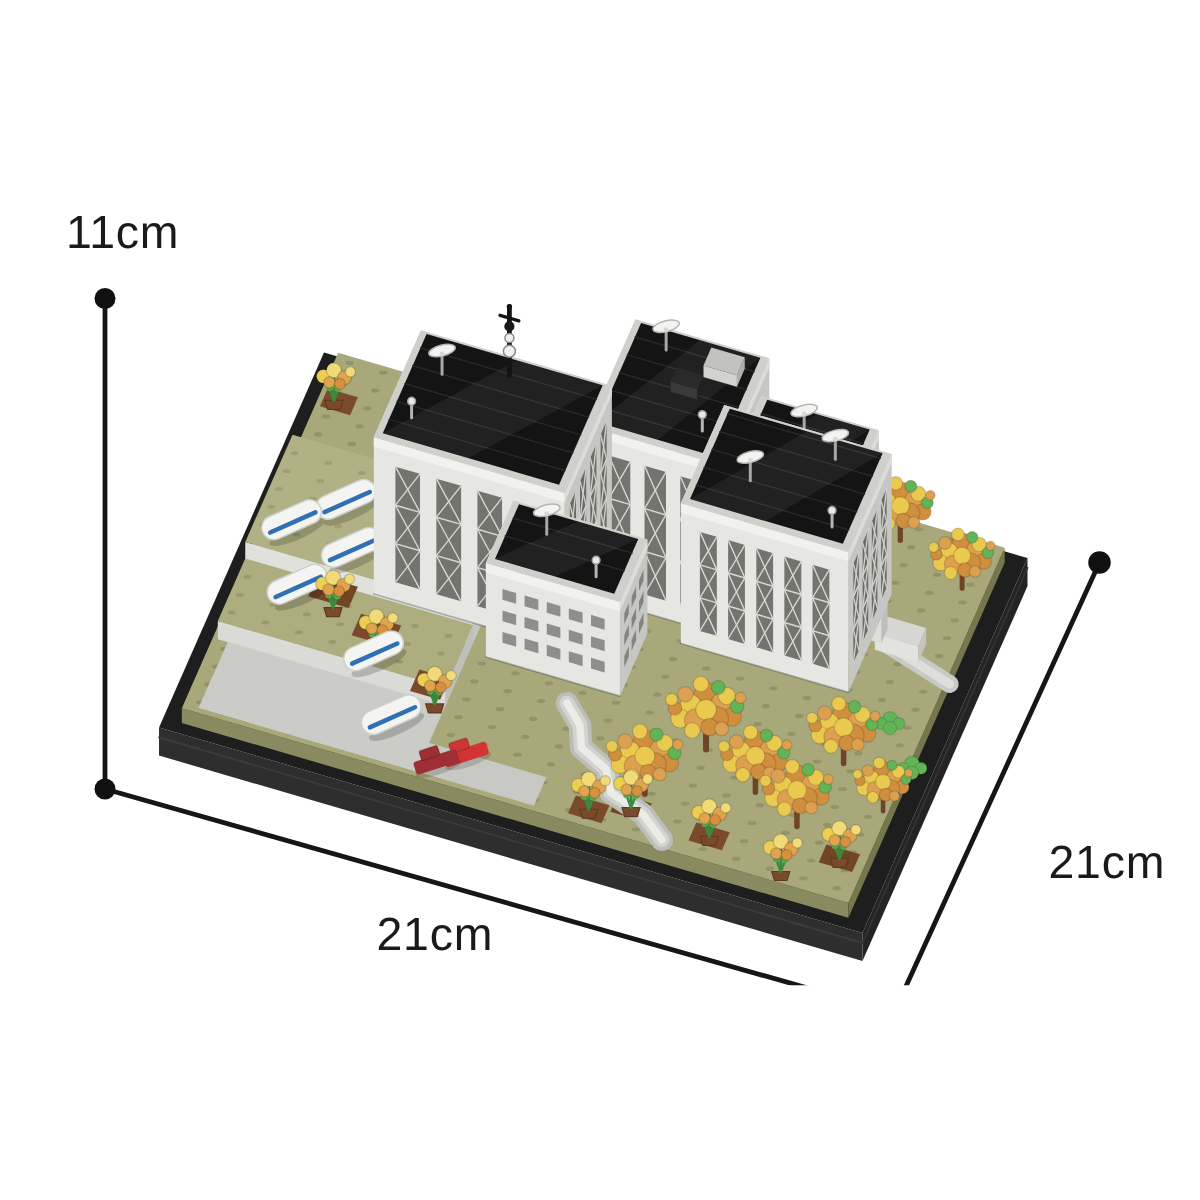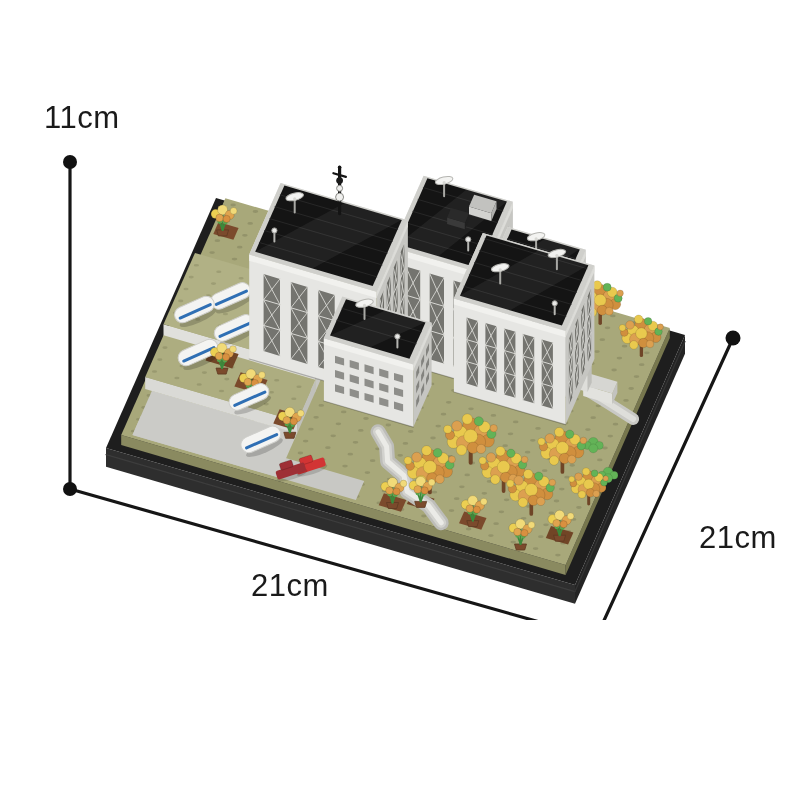--- a/index.html
+++ b/index.html
@@ -1,17 +1,17 @@
 <!DOCTYPE html>
 <html style="--page-bg: #ffffff; --annot-line: #161616; --annot-dot: #111111; --annot-text: #1a1a1a;"><head>
 <meta charset="utf-8">
 <style>
   html,body{margin:0;padding:0;background:#ffffff;}
   .frame{position:relative;width:800px;height:620px;background:var(--page-bg,#fff);overflow:hidden;
-         font-family:"Liberation Sans",sans-serif;}
+         font-family:"Liberation Sans",sans-serif;margin-top:37px;}
   svg{display:block;}
   .dim-line{stroke:var(--annot-line,#161616);stroke-width:3.2;stroke-linecap:round;}
   .dim-dot{fill:var(--annot-dot,#111111);}
   .dim-label{font-family:"Liberation Sans",sans-serif;font-size:31px;fill:var(--annot-text,#1a1a1a);
              letter-spacing:.5px;font-weight:400;}
 </style>
 </head>
 <body>
 
 <div class="frame">

